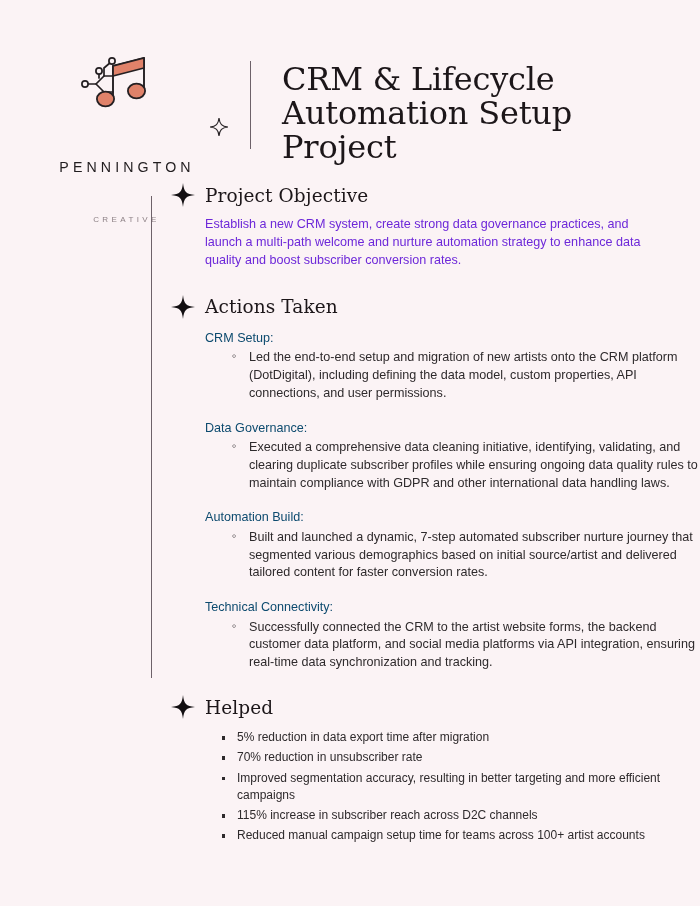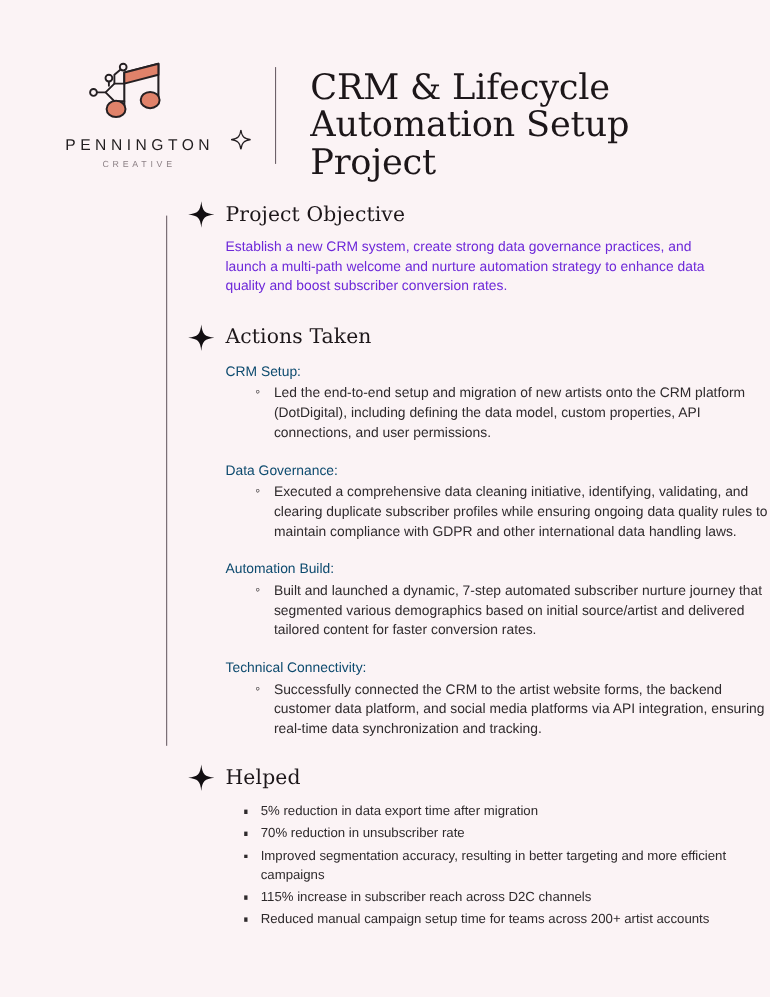--- a/index.html
+++ b/index.html
@@ -6,21 +6,21 @@
   html, body {
     width:700px; height:906px;
     background:#FBF3F5;
     font-family:"Liberation Sans", sans-serif;
     -webkit-font-smoothing:antialiased;
   }
   .page { position:relative; width:700px; height:906px; background:#FBF3F5; overflow:hidden; }
 
   
   .header { position:absolute; left:0; top:48px; width:700px; display:flex; align-items:flex-start; }
-  .brand { width:250px; display:flex; flex-direction:column; align-items:center; padding-top:6px; }
+  .brand { width:250px; display:flex; flex-direction:column; align-items:center; padding-top:6px;gap:35px; }
   .logo-mark { width:90px; height:62px; position:relative; }
   .brand-name {
     font-size:14.2px; letter-spacing:4.1px; color:#211d1f;
     font-weight:400; margin-top:8px; text-indent:4px;
     font-family:"Liberation Sans", sans-serif;
   }
   .brand-sub {
     font-size:8px; letter-spacing:3.4px; color:#8d8186; margin-top:5px;
     text-indent:3px; font-family:"Liberation Sans", sans-serif;
   }
@@ -170,18 +170,18 @@
             <path d="M13 1 C14 10 16 12 25 13 C16 14 14 16 13 25 C12 16 10 14 1 13 C10 12 12 10 13 1 Z" fill="#120e11"></path>
           </svg>
         </span>
         <span class="sec-title">Helped</span>
       </div>
       <ul class="res-list">
         <li class="res-item">5% reduction in data export time after migration</li>
         <li class="res-item">70% reduction in unsubscriber rate</li>
         <li class="res-item">Improved segmentation accuracy, resulting in better targeting and more efficient campaigns</li>
         <li class="res-item">115% increase in subscriber reach across D2C channels</li>
-        <li class="res-item">Reduced manual campaign setup time for teams across 200+ artist accounts</li>
+        <li class="res-item">Reduced manual campaign setup time for teams across 100+ artist accounts</li>
       </ul>
     </div>
 
   </div>
 </div>
 
 </body></html>

